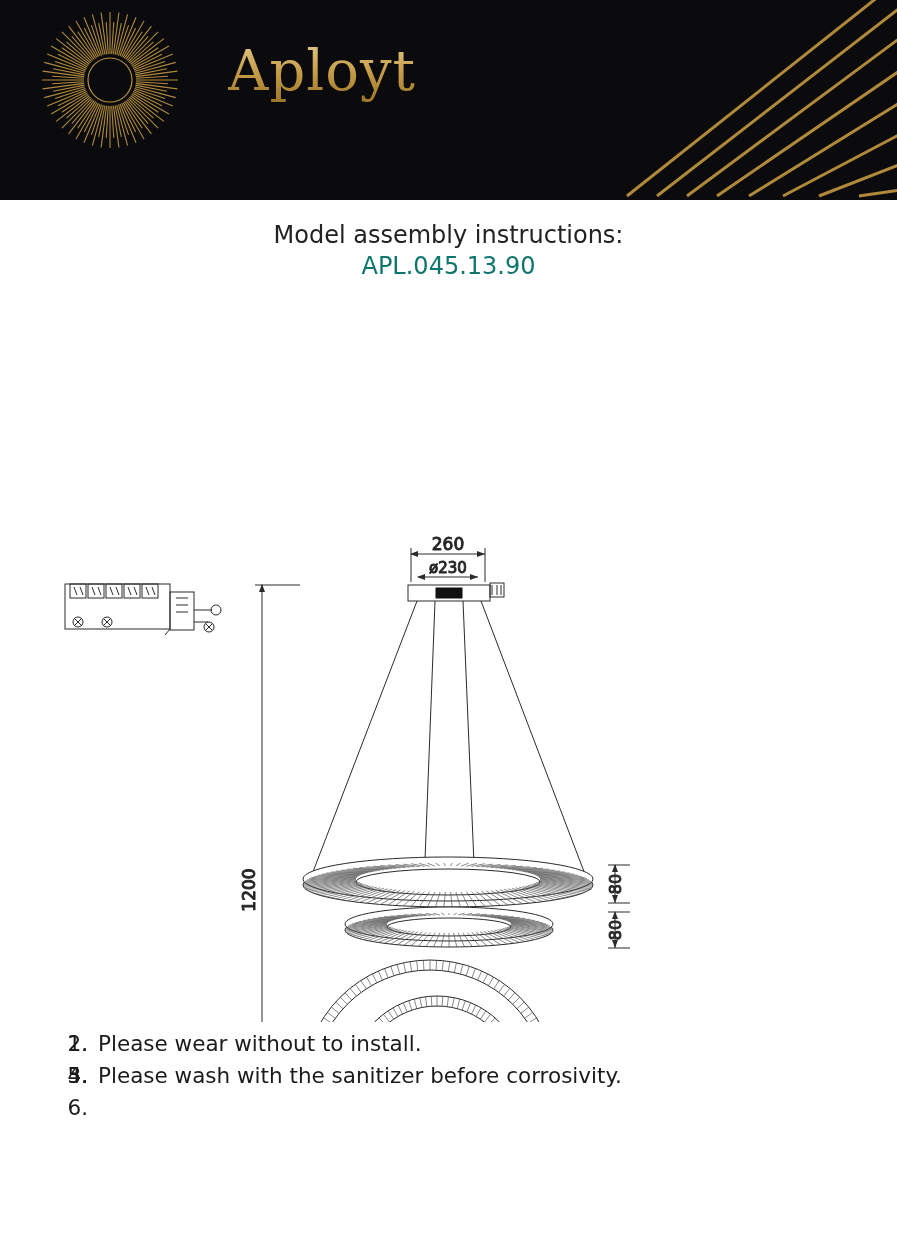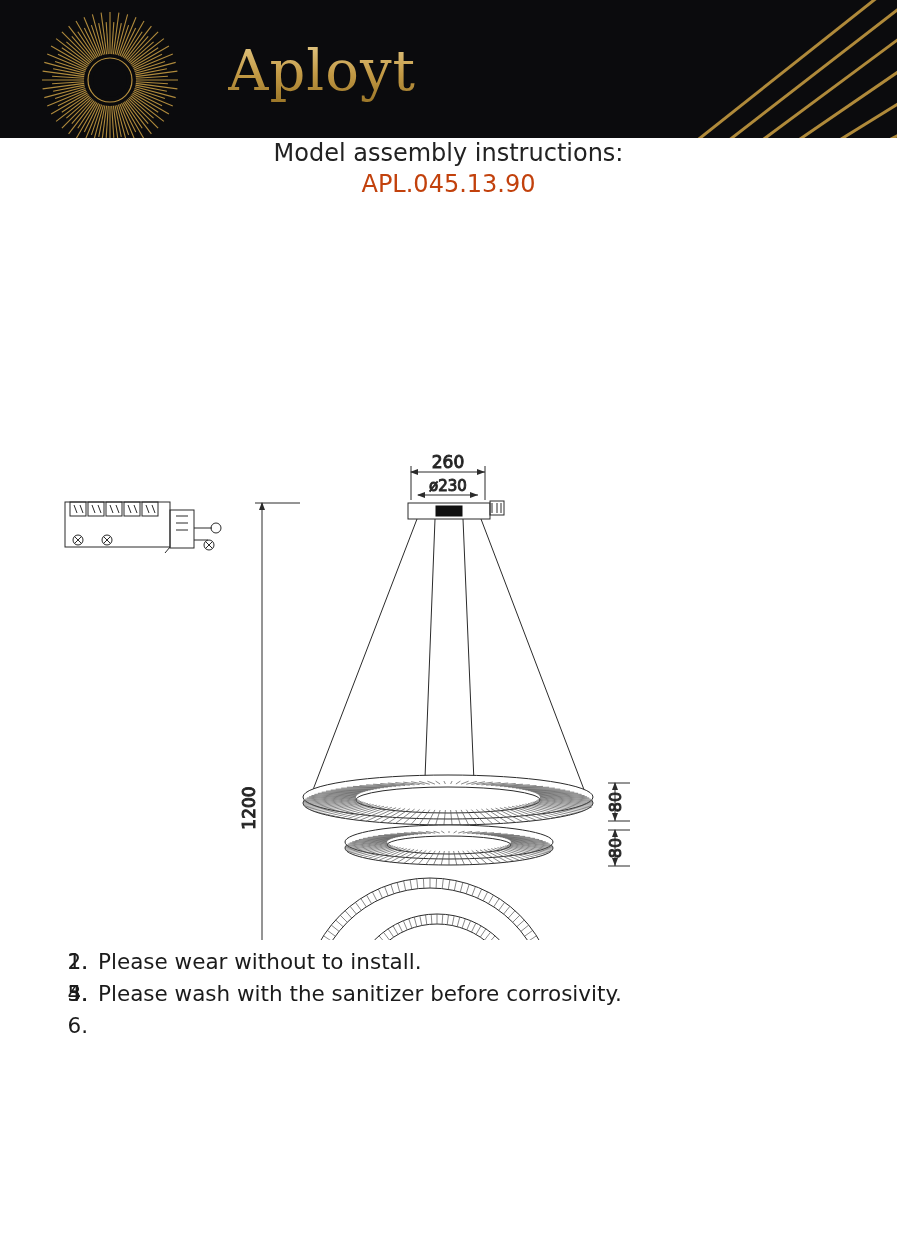--- a/index.html
+++ b/index.html
@@ -13,21 +13,21 @@
     font-family: "DejaVu Sans", sans-serif;
     color: #1a1a1a;
     position: relative;
     overflow: hidden;
   }
 
   
   .header {
     position: relative;
     width: 897px;
-    height: 138px;
+    height: 200px;
     background: #0b0b0d;
     overflow: hidden;
   }
   .header-burst {
     position: absolute;
     left: 38px;
     top: 8px;
     width: 144px;
     height: 144px;
   }
@@ -48,30 +48,31 @@
     color: #c9a14a;
     background: linear-gradient(180deg, #e7cd8d 0%, #c39a45 55%, #9b7628 100%);
     -webkit-background-clip: text;
     background-clip: text;
     color: transparent;
   }
 
   
   .title-block {
     text-align: center;
+    margin-top: 20px;
     line-height: 1.3;
   }
   .title-line {
     font-size: 24px;
     color: #222;
     font-family: "DejaVu Sans", sans-serif;
   }
   .title-code {
     font-size: 24px;
-    color: #c2410c;
+    color: #0f766e;
   }
 
   
   .drawing {
     position: relative;
     width: 897px;
     height: 740px;
   }
   .drawing svg {
     position: absolute;

